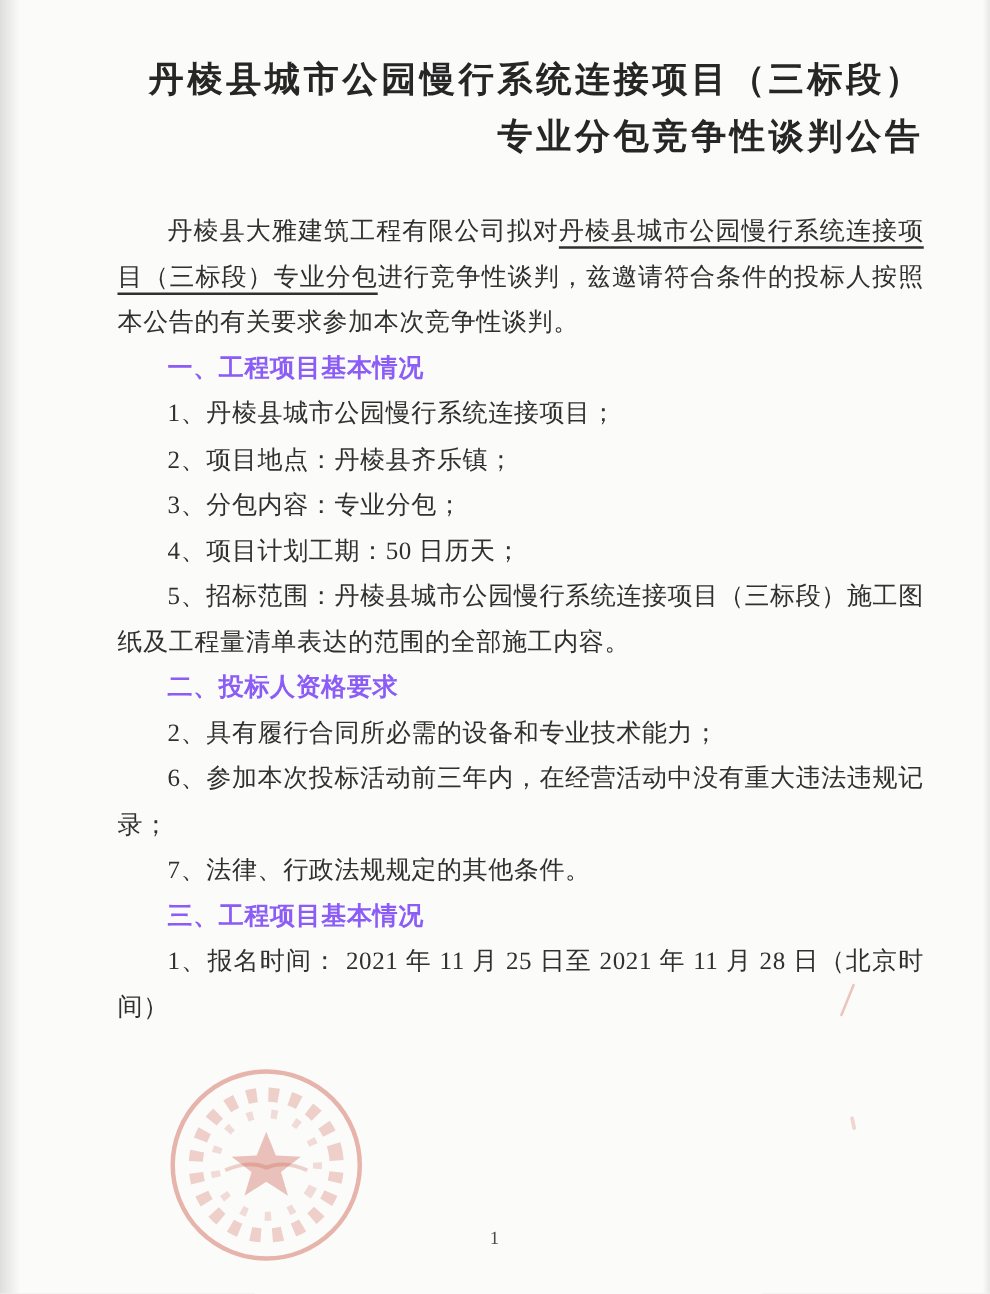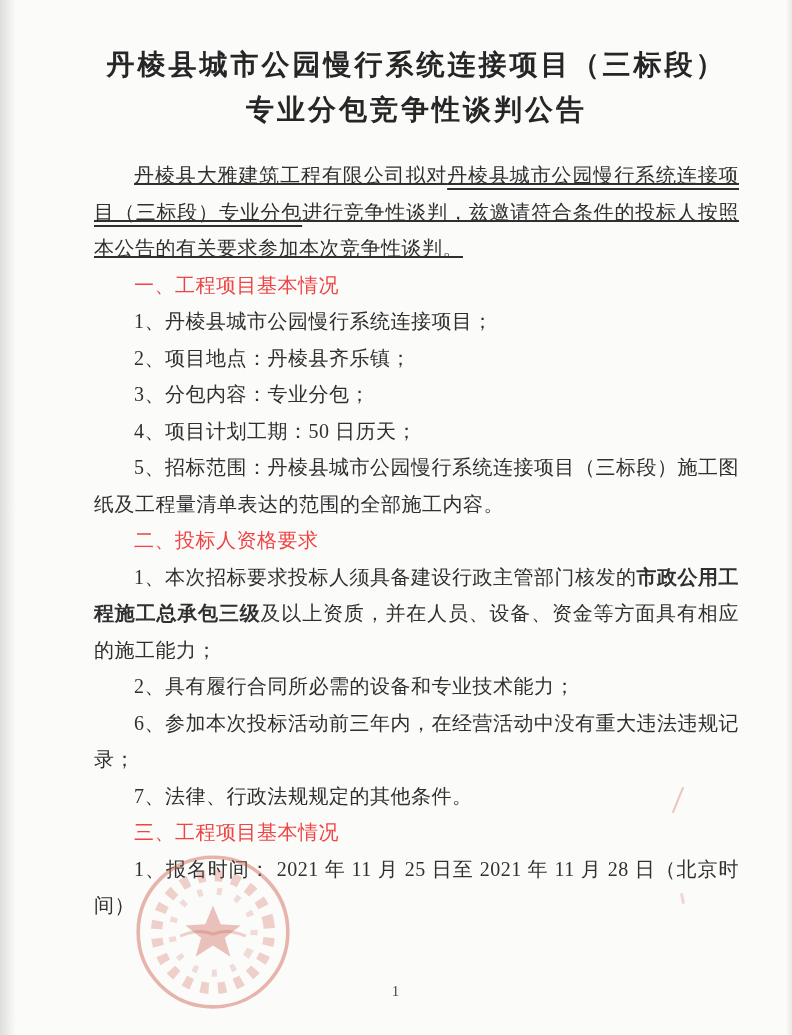--- a/index.html
+++ b/index.html
@@ -32,41 +32,41 @@
     pointer-events: none;
   }
   .content {
     position: absolute;
     left: 94px;
     top: 42px;
     width: 645px;
   }
   .title {
     margin: 0;
-    text-align: center;
+    text-align: right;
     font-size: 28px;
     line-height: 45px;
     font-weight: 700;
     letter-spacing: 3px;
     color: #262626;
   }
   .title .tl { display: block; }
   .body-p {
     margin: 0;
     font-size: 20px;
     line-height: 36.5px;
     letter-spacing: 0.5px;
     text-align: justify;
     text-indent: 2em;
     color: #303030;
   }
-  .intro { margin-top: 25px; text-decoration: underline; }
+  .intro { margin-top: 35px; }
   .heading {
-    font-weight: 400;
-    color: #ef4444;
+    font-weight: 700;
+    color: #8b5cf6;
   }
   .u {
     text-decoration: underline;
     text-underline-offset: 6px;
     text-decoration-thickness: 1.5px;
   }
   .seal {
     position: absolute;
     left: 131px;
     top: 848px;
@@ -120,21 +120,20 @@
     <p class="body-p intro"><span>丹棱县大雅建筑工程有限公司拟对</span><span class="u">丹棱县城市公园慢行系统连接项目（三标段）专业分包</span><span>进行竞争性谈判，兹邀请符合条件的投标人按照本公告的有关要求参加本次竞争性谈判。</span></p>
 
     <p class="body-p heading">一、工程项目基本情况</p>
     <p class="body-p">1、丹棱县城市公园慢行系统连接项目；</p>
     <p class="body-p">2、项目地点：丹棱县齐乐镇；</p>
     <p class="body-p">3、分包内容：专业分包；</p>
     <p class="body-p">4、项目计划工期：50 日历天；</p>
     <p class="body-p">5、招标范围：丹棱县城市公园慢行系统连接项目（三标段）施工图纸及工程量清单表达的范围的全部施工内容。</p>
 
     <p class="body-p heading">二、投标人资格要求</p>
-    <p class="body-p"><span>1、本次招标要求投标人须具备建设行政主管部门核发的</span><b>市政公用工程施工总承包三级</b><span>及以上资质，并在人员、设备、资金等方面具有相应的施工能力；</span></p>
     <p class="body-p">2、具有履行合同所必需的设备和专业技术能力；</p>
     <p class="body-p">6、参加本次投标活动前三年内，在经营活动中没有重大违法违规记录；</p>
     <p class="body-p">7、法律、行政法规规定的其他条件。</p>
 
     <p class="body-p heading">三、工程项目基本情况</p>
     <p class="body-p">1、报名时间： 2021 年 11 月 25 日至 2021 年 11 月 28 日（北京时间）</p>
 
   </div>
 
   <svg class="seal" viewBox="0 0 160 160" aria-hidden="true">

